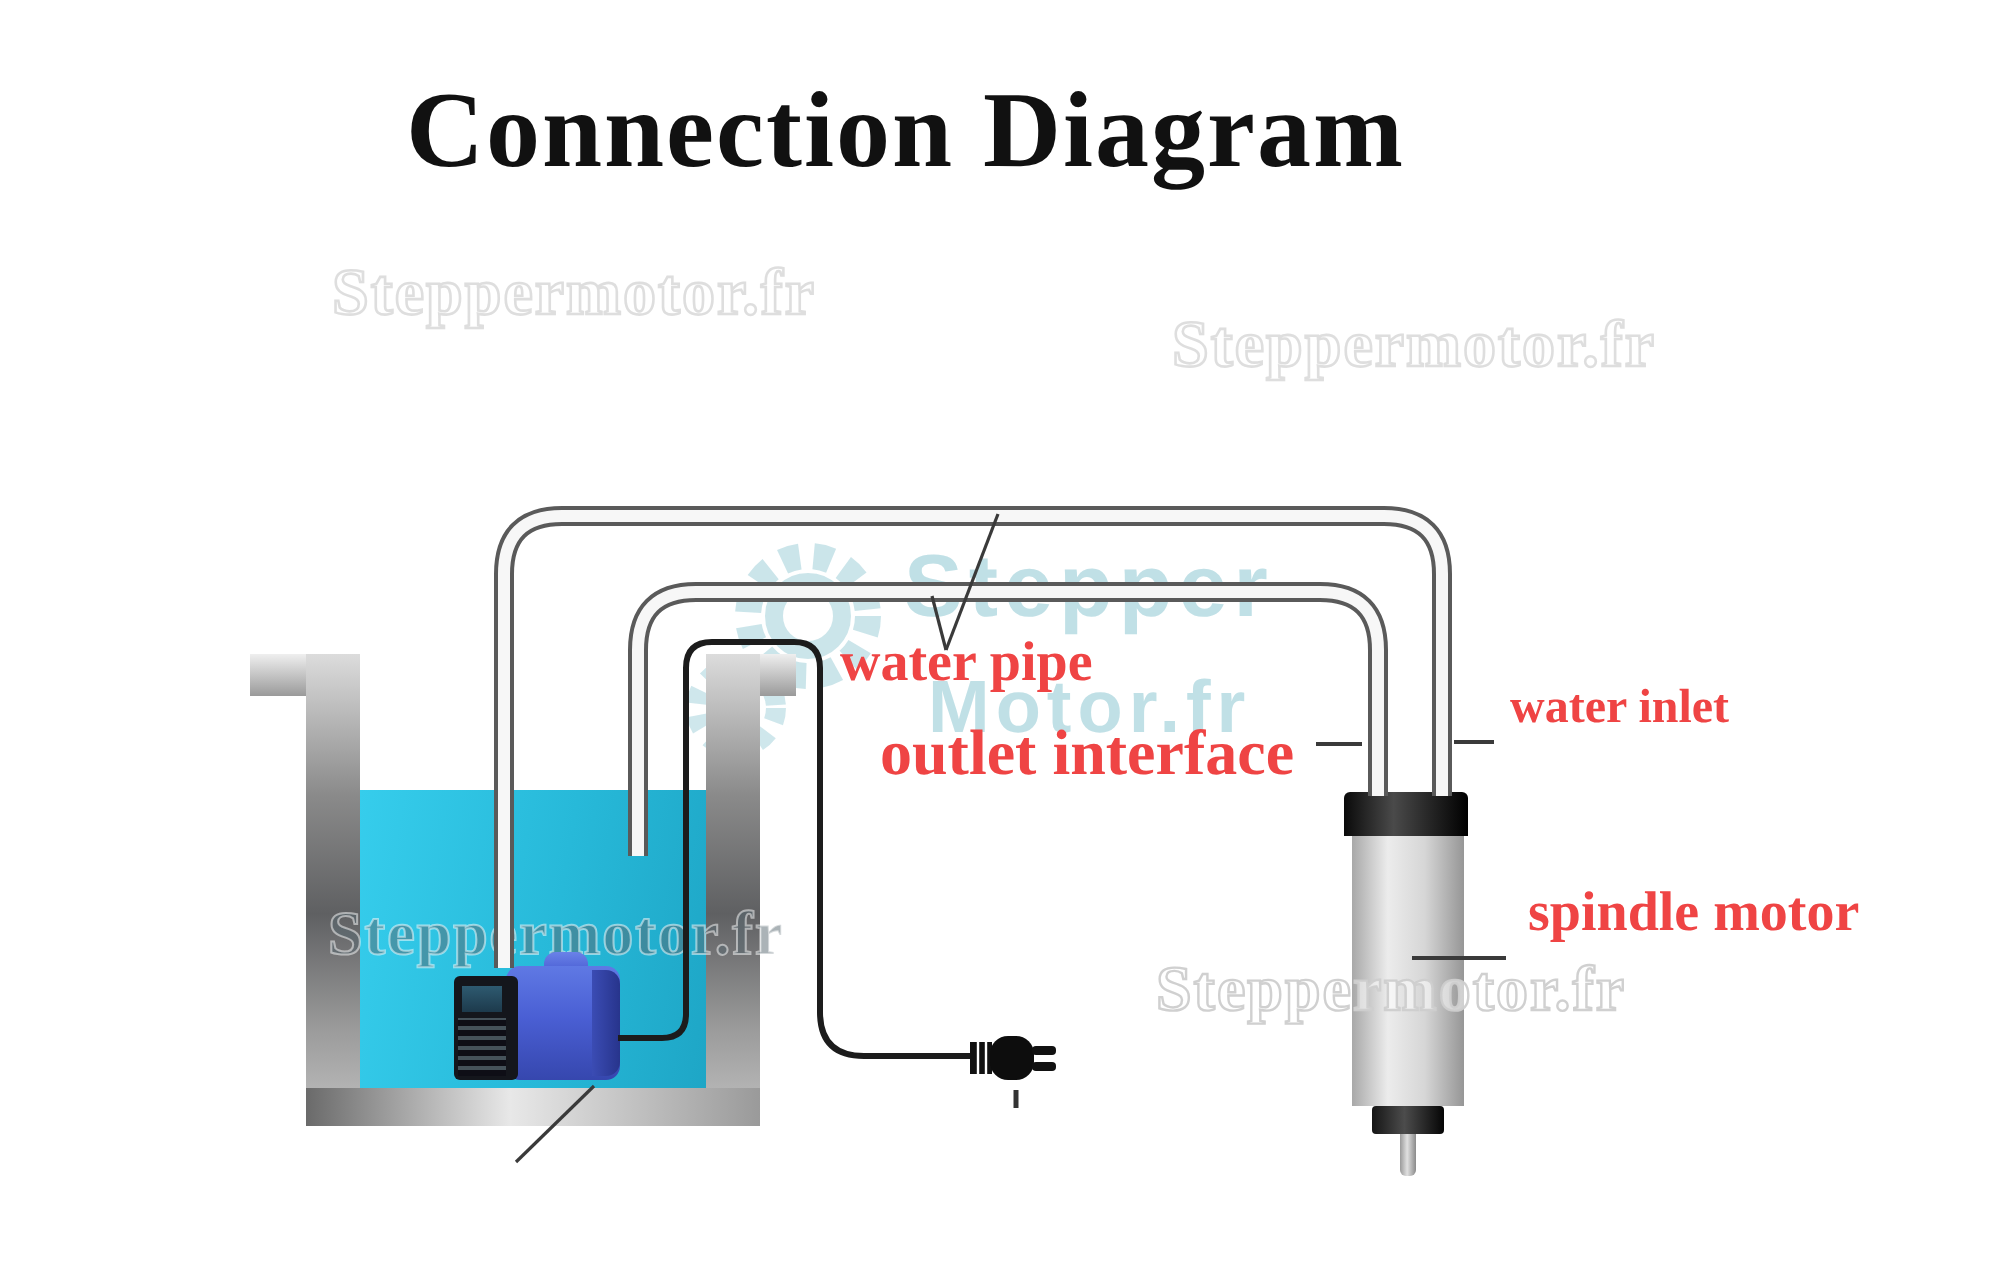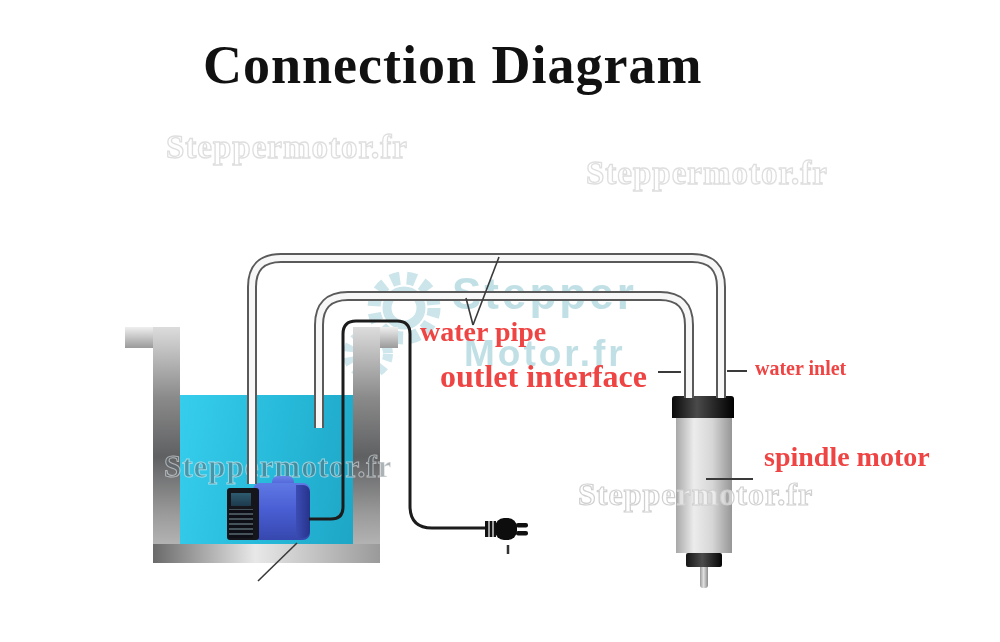--- a/index.html
+++ b/index.html
@@ -103,16 +103,16 @@
       <line x1="473" y1="325" x2="466" y2="298"></line>
       <line x1="658" y1="372" x2="681" y2="372" stroke-width="2"></line>
       <line x1="727" y1="371" x2="747" y2="371" stroke-width="2"></line>
       <line x1="706" y1="479" x2="753" y2="479" stroke-width="2"></line>
       <line x1="297" y1="543" x2="258" y2="581"></line>
     </g>
   </svg>
 
   <div class="abs label" style="left:420px;top:316px;font-size:28px;">water pipe</div>
   <div class="abs label" style="left:440px;top:358px;font-size:32px;">outlet interface</div>
-  <div class="abs label" style="left:755px;top:357px;font-size:20px;">water inlet</div>
+  <div class="abs label" style="left:755px;top:341px;font-size:24px;">water inlet</div>
   <div class="abs label" style="left:764px;top:441px;font-size:28px;">spindle motor</div>
 
 </div>
 
 </body></html>

